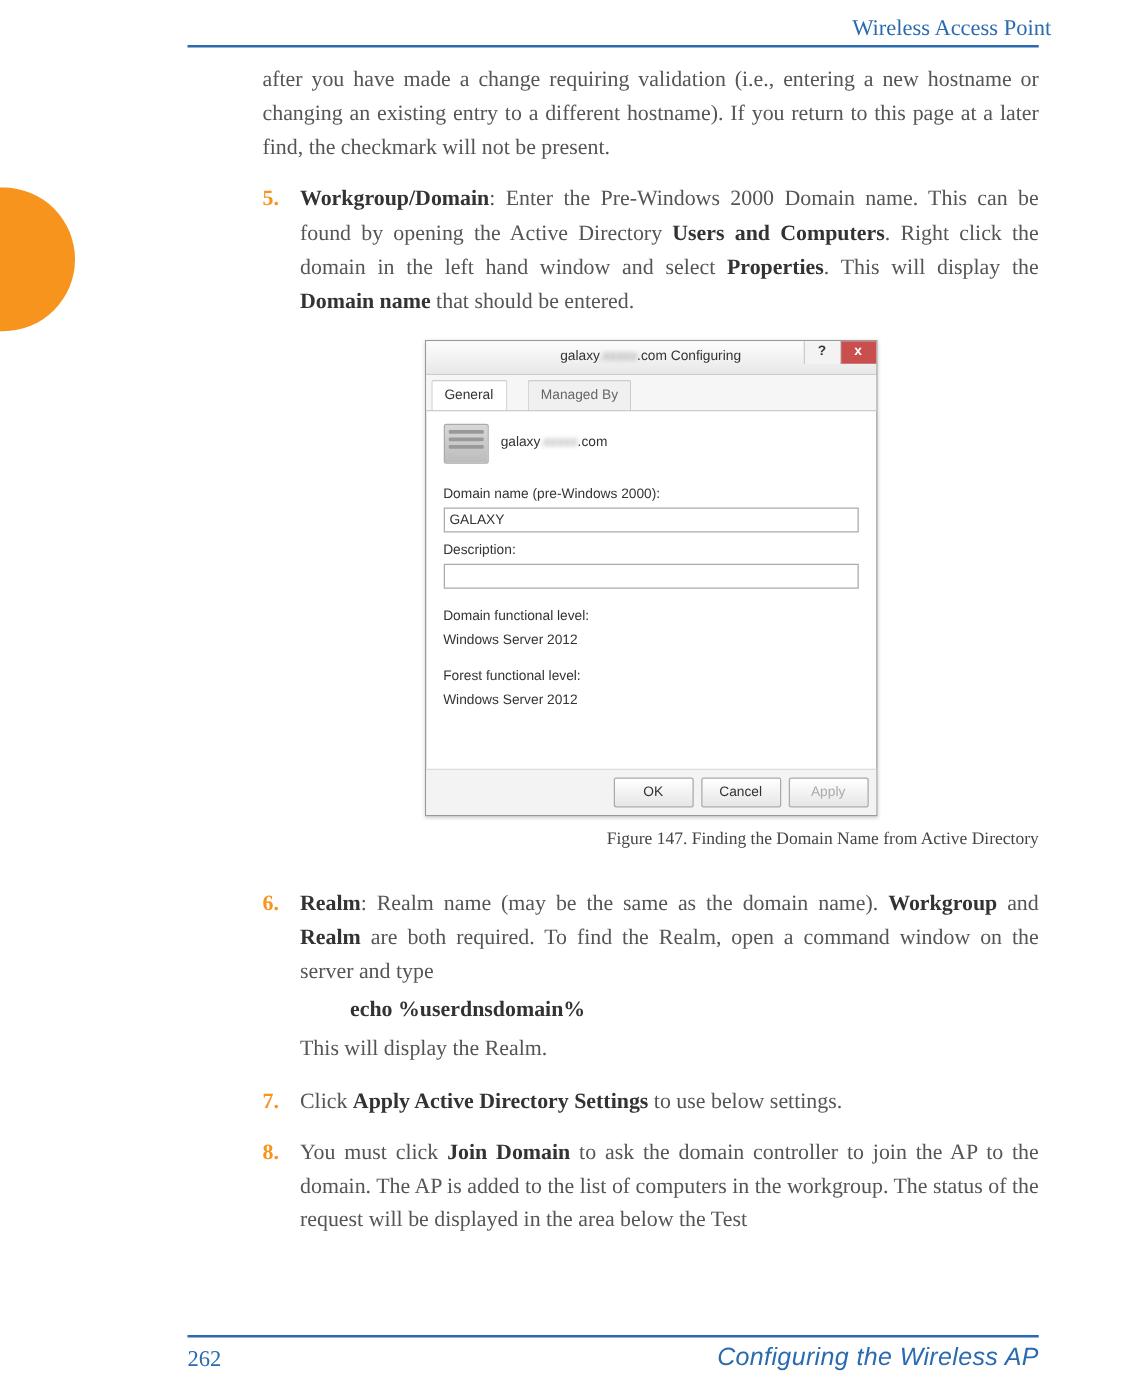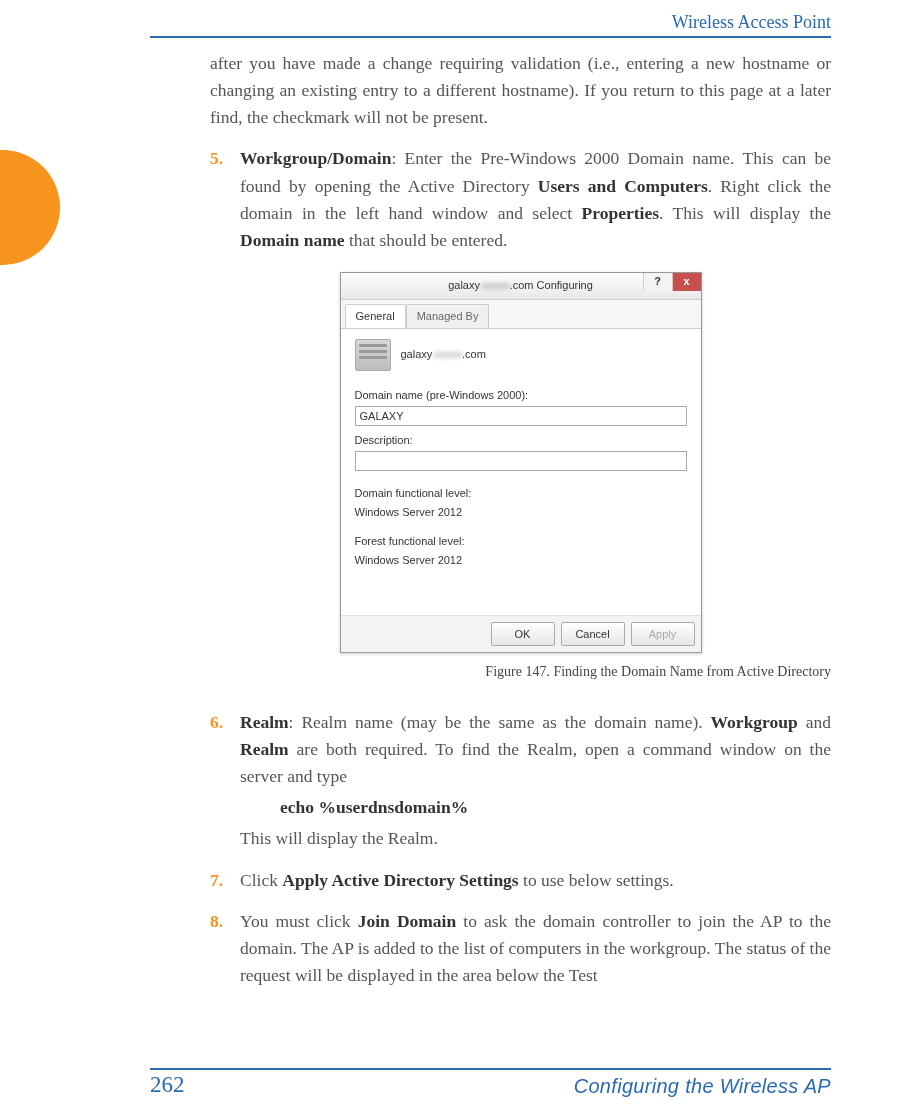--- a/index.html
+++ b/index.html
@@ -12,21 +12,21 @@
   }
   .page {
     position: relative;
     width: 901px;
     height: 1114px;
     box-sizing: border-box;
   }
   .header-text {
     position: absolute;
     top: 12px;
-    right: 70px;
+    right: 60px;
     color: #2a6ab0;
     font-size: 18px;
     font-family: "Palatino Linotype", Palatino, serif;
   }
   .header-rule {
     position: absolute;
     top: 36px;
     left: 150px;
     right: 70px;
     height: 2px;
@@ -82,21 +82,21 @@
     justify-content:center;
     position:relative;
     height:20px;
   }
   .dlg-title-text { color:#333; font-size:11px; }
   .dlg-title-btns { position:absolute; right:0; top:0; display:flex; }
   .dlg-btn-sq { width:28px; height:18px; border-left:1px solid #ccc; display:flex; align-items:center; justify-content:center; font-weight:bold; }
   .dlg-close { background:#c94f4f; color:#fff; }
   .dlg-help { background:#f3f3f3; color:#333; }
   .dlg-tabs { display:flex; padding: 4px 4px 0 4px; background:#f6f6f6; border-bottom:1px solid #ccc; font-size:11px;}
-  .dlg-tab { padding:3px 10px; border:1px solid #ccc; border-bottom:none; background:#fff; margin-right:0; border-radius:2px 2px 0 0;}
+  .dlg-tab { padding:3px 10px; border:1px solid #ccc; border-bottom:none; background:#fff; margin-right:16px; border-radius:2px 2px 0 0;}
   .dlg-tab.inactive { background:#f0f0f0; color:#666;}
   .dlg-body { padding: 10px 14px 6px 14px; }
   .dlg-icon-row { display:flex; align-items:center; gap:10px; margin-bottom:16px;}
   .srv-icon { width:34px; height:30px; background:linear-gradient(#d8d8d8,#bcbcbc); border:1px solid #aaa; border-radius:2px; position:relative;}
   .srv-icon::after{content:"";position:absolute;left:3px;right:3px;top:4px;height:3px;background:#999;border-radius:1px;box-shadow:0 6px 0 #999,0 12px 0 #999;}
   .dlg-label { color:#333; font-size:11px; margin-bottom:2px; margin-top:6px;}
   .dlg-input { width:100%; box-sizing:border-box; border:1px solid #aaa; background:#fff; height:20px; padding:2px 4px; font-size:11px; color:#333;}
   .dlg-static { color:#333; font-size:11px; margin-bottom:12px; margin-top:1px;}
   .dlg-footer { border-top:1px solid #ddd; padding:6px; display:flex; justify-content:flex-end; gap:6px; background:#f3f3f3;}
   .dlg-fbtn { min-width:62px; height:22px; border:1px solid #aaa; background:linear-gradient(#fff,#e6e6e6); font-size:11px; display:flex; align-items:center; justify-content:center; border-radius:2px; color:#333;}
@@ -109,21 +109,21 @@
     left: 150px;
     right: 70px;
     height:2px;
     background:#2a6ab0;
   }
   .footer-left {
     position:absolute;
     bottom: 16px;
     left: 150px;
     color:#2a6ab0;
-    font-size:23px;
+    font-size:18px;
     font-family: "Palatino Linotype", Palatino, serif;
   }
   .footer-right {
     position:absolute;
     bottom: 16px;
     right: 70px;
     color:#2a6ab0;
     font-size:20px;
     font-family: Arial, sans-serif;
     font-style: italic;

